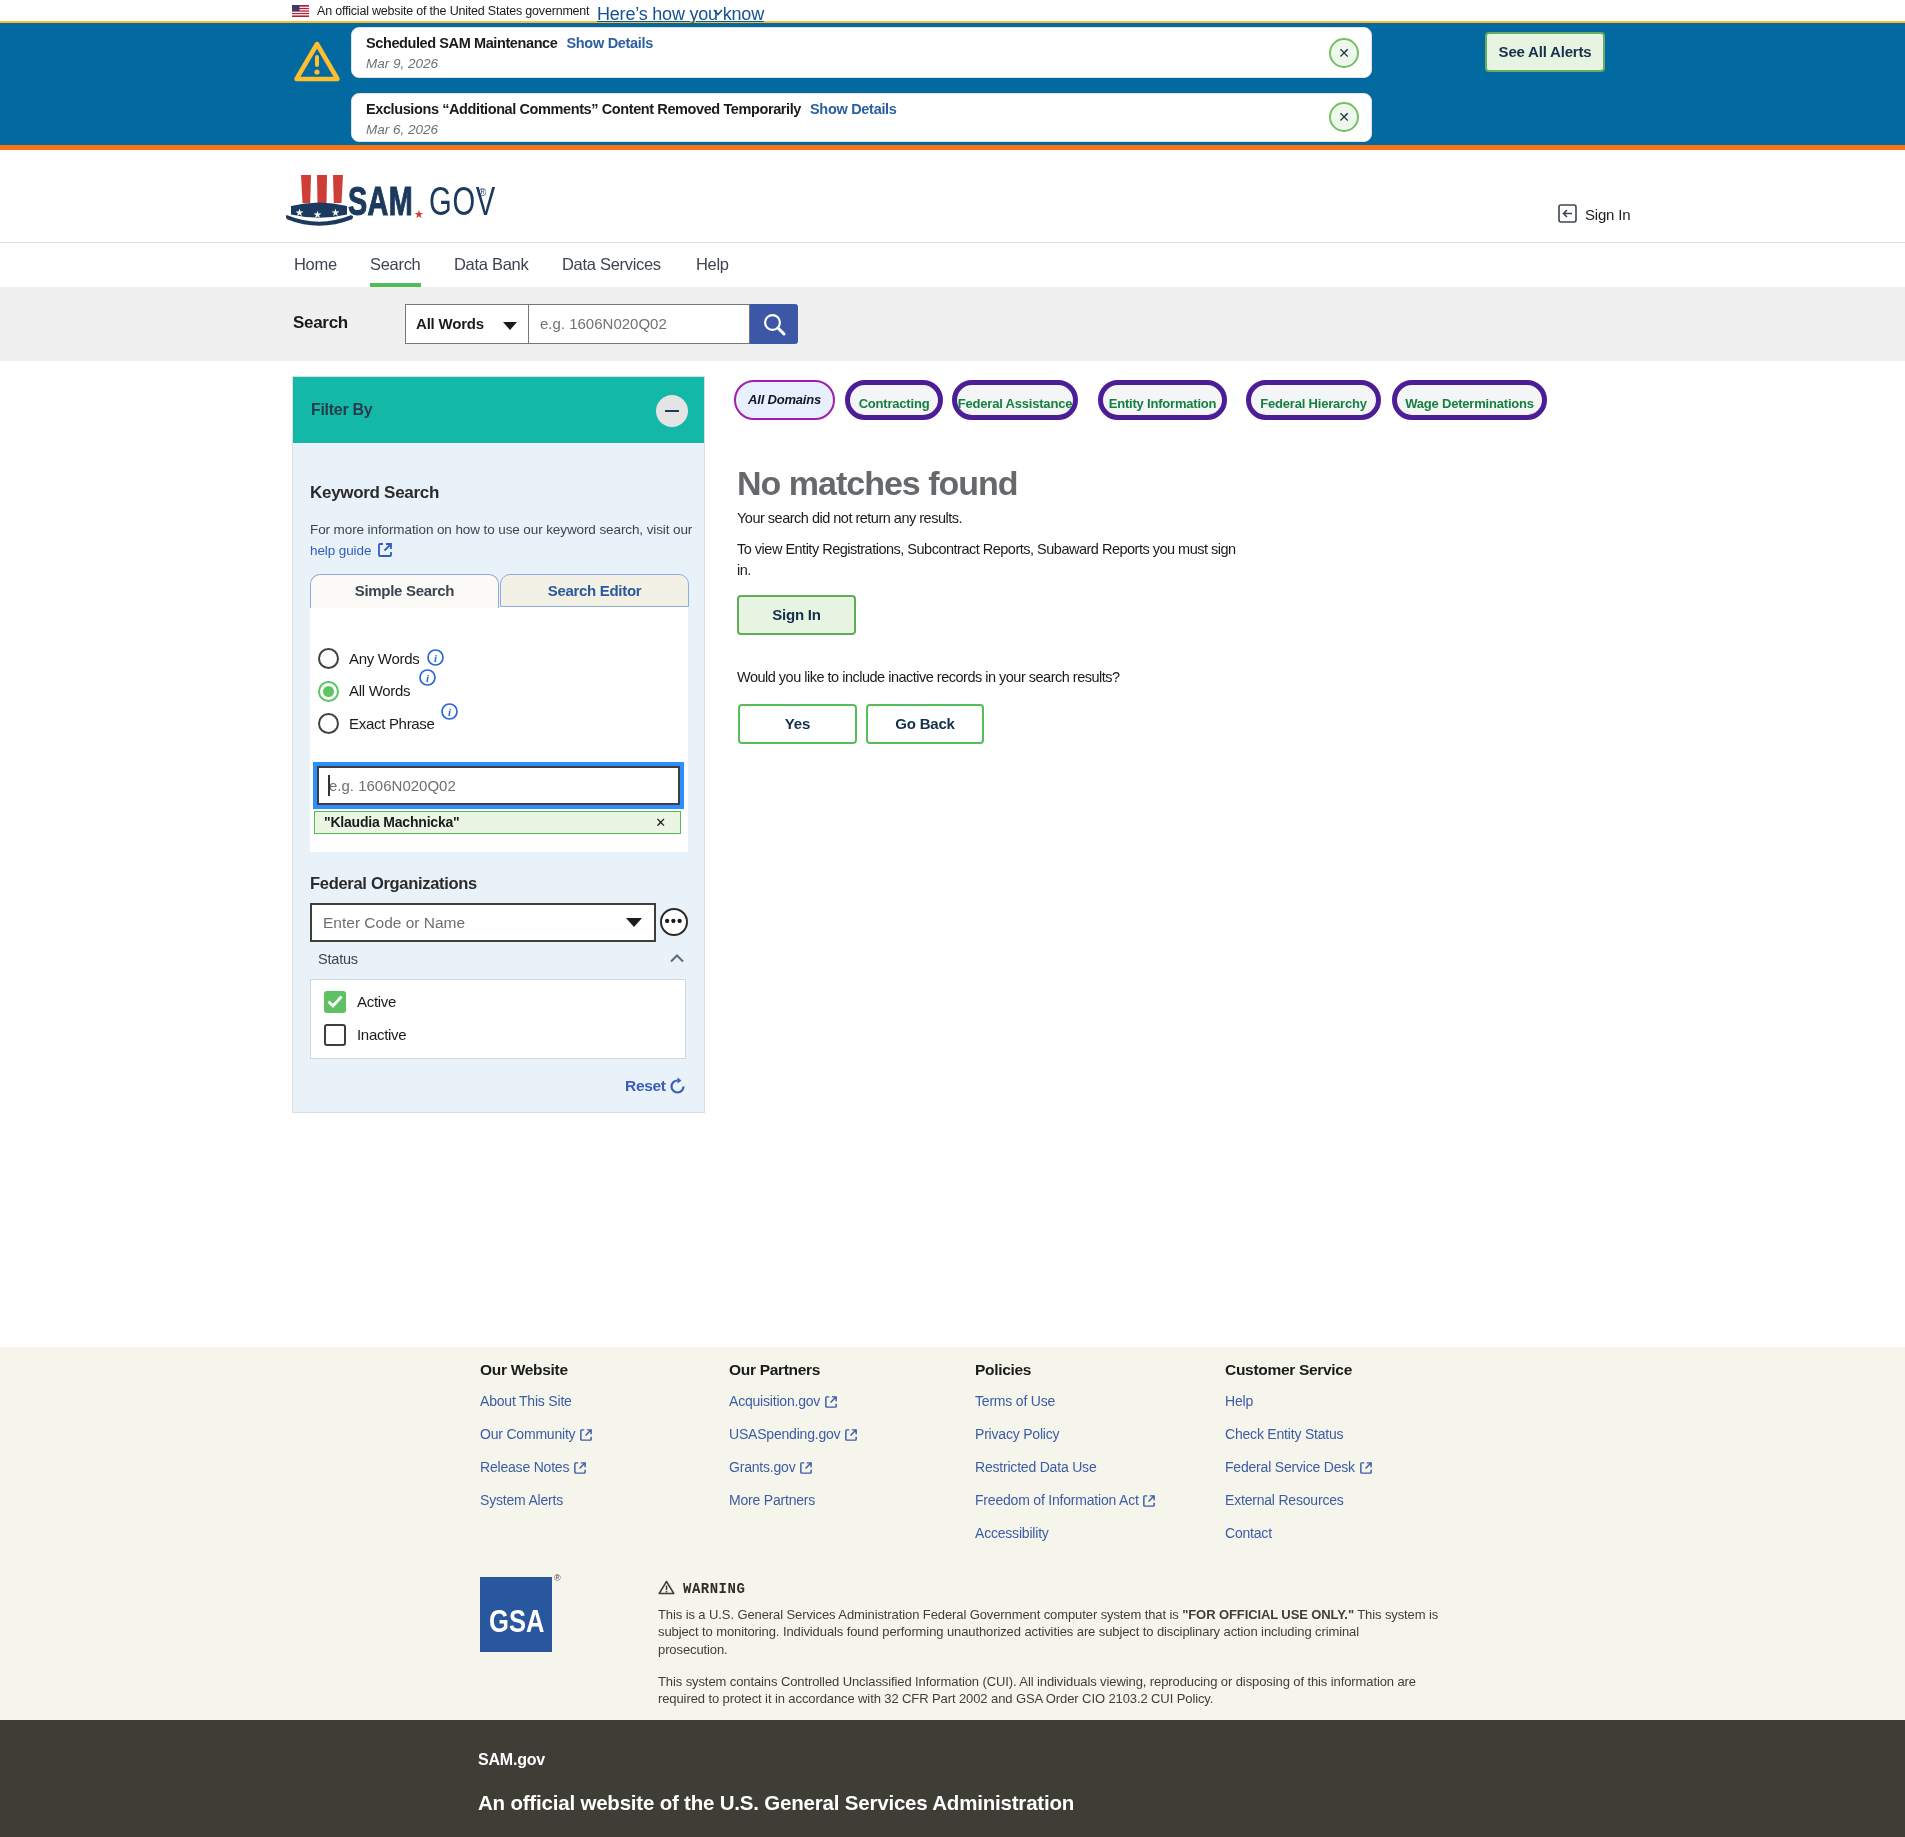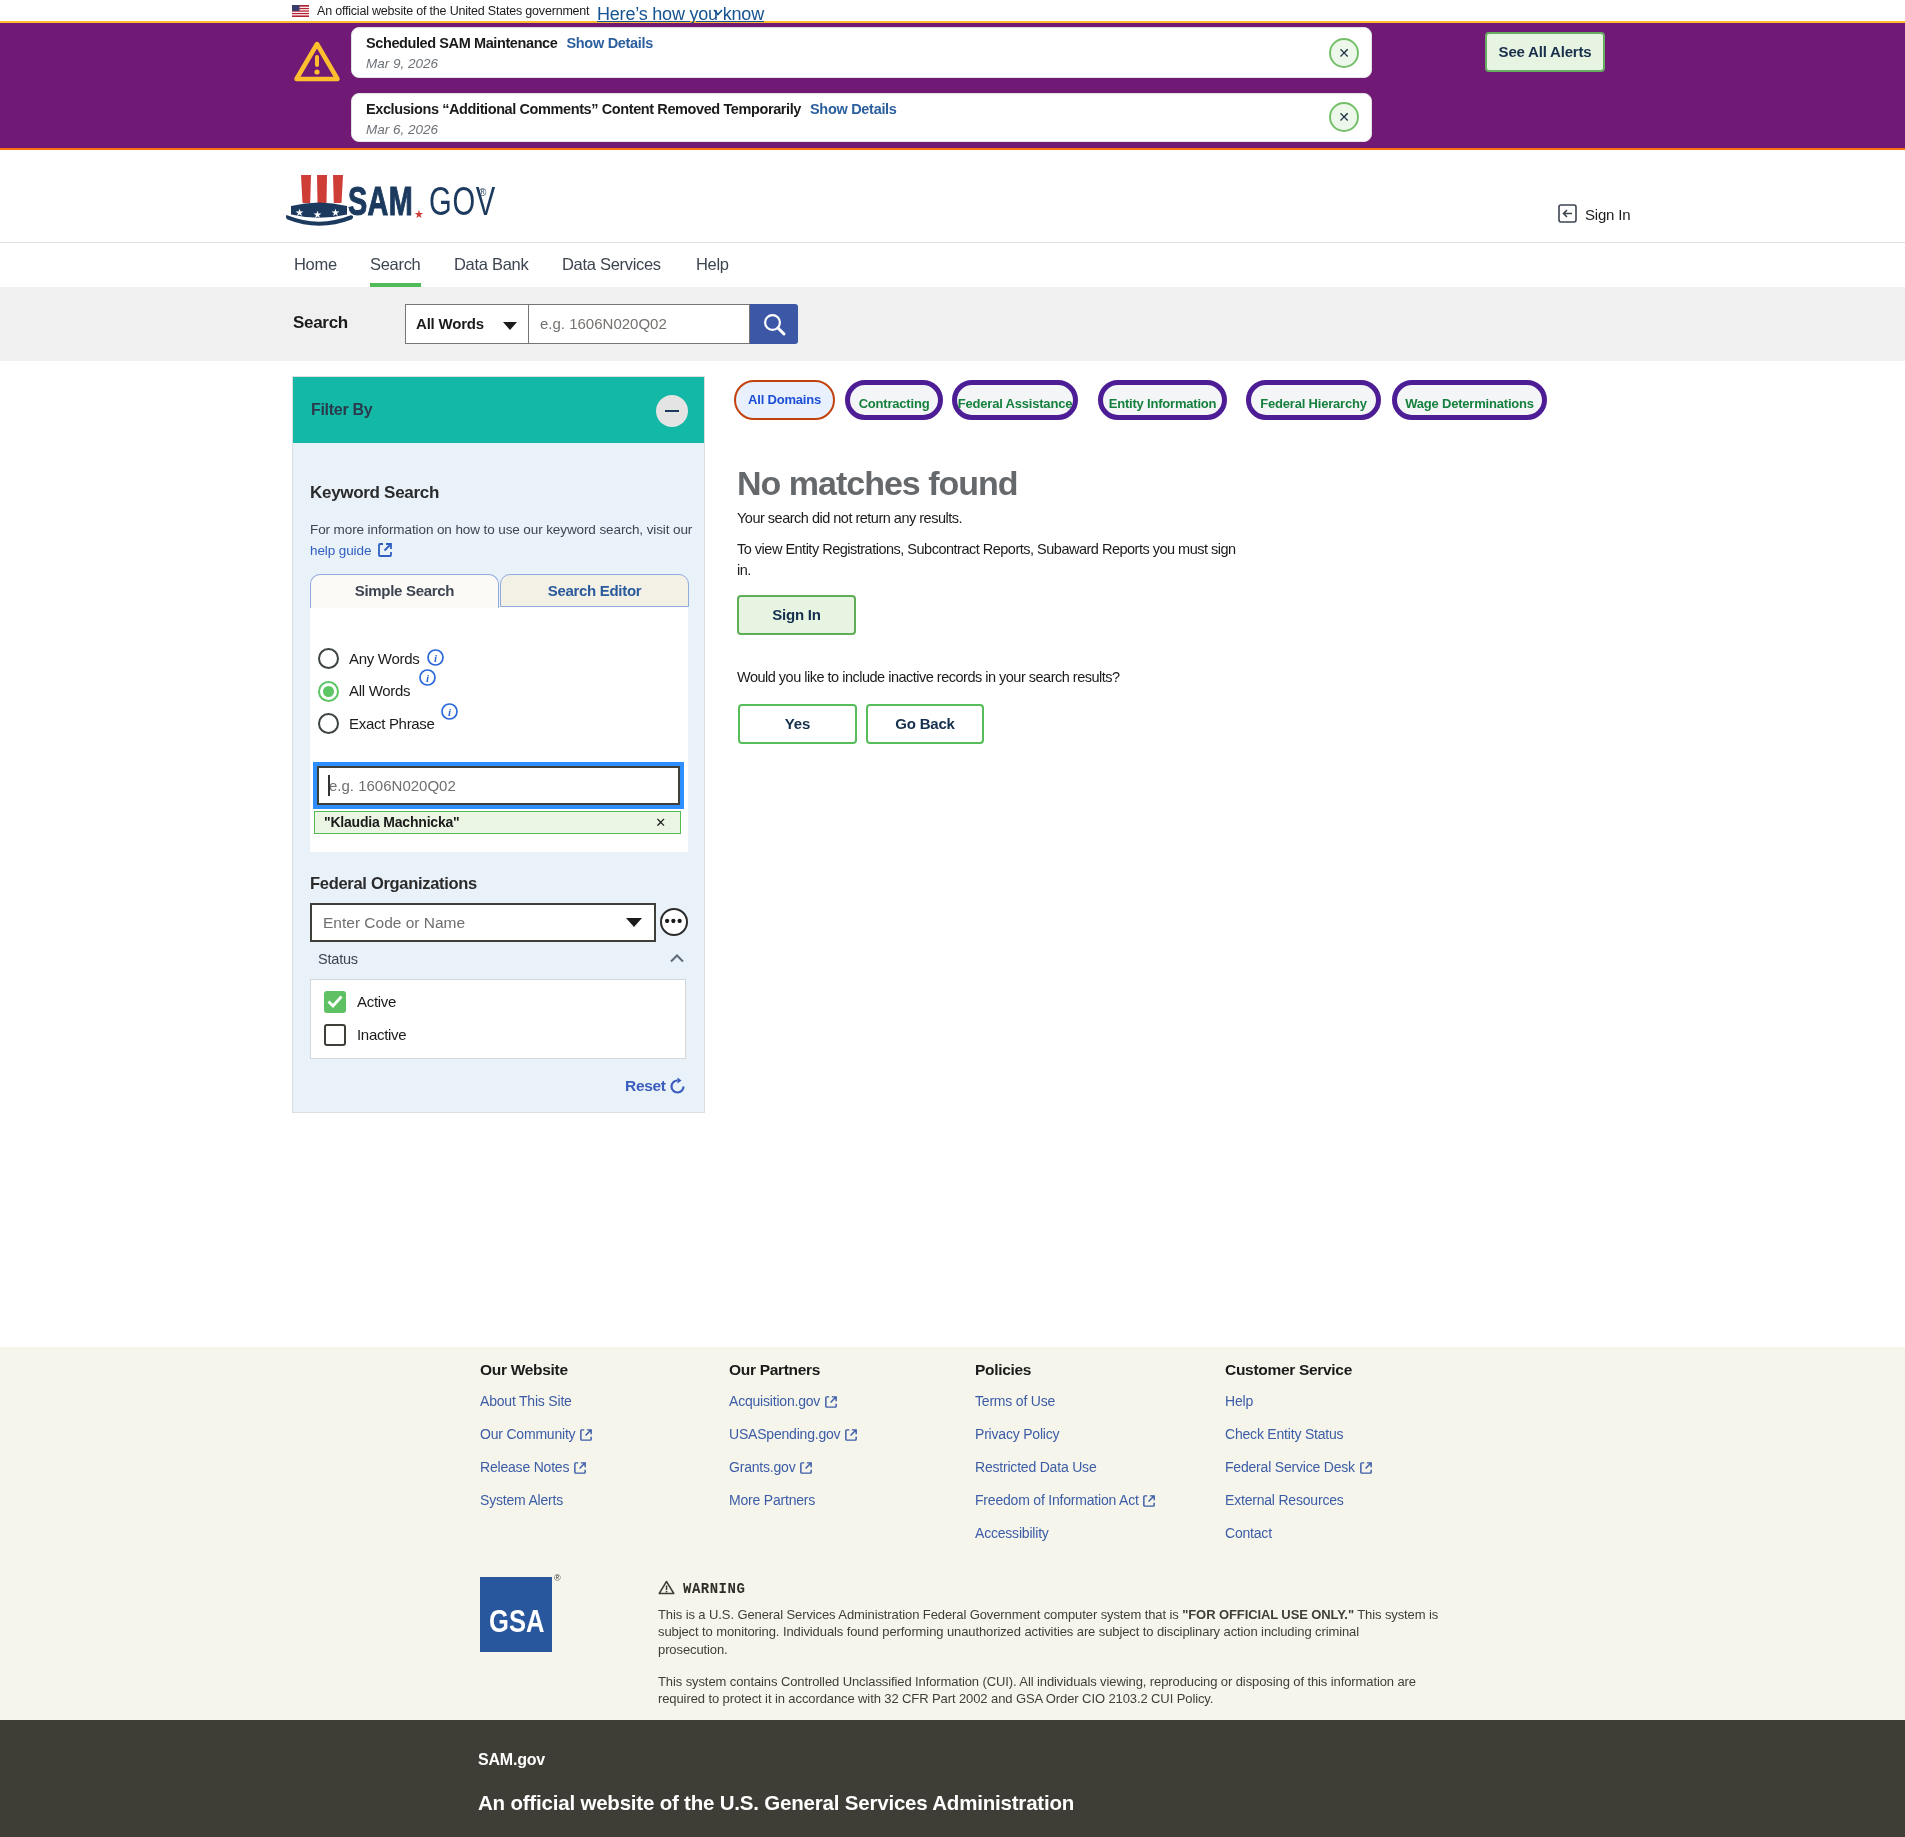--- a/index.html
+++ b/index.html
@@ -7,21 +7,21 @@
 html,body { width:1905px; background:#fff; font-family:"Liberation Sans", sans-serif; color:#1b1b1b; }
 body { position:relative; height:1837px; overflow:hidden; letter-spacing:-0.2px; }
 .abs { position:absolute; }
 
 
 #banner { position:absolute; top:0; left:0; width:1905px; height:23px; background:#fff; border-bottom:2px solid #ffbe2e; }
 #banner .txt { position:absolute; left:317px; top:4px; font-size:12.5px; color:#1b1b1b; }
 #banner a.know { position:absolute; left:597px; top:4px; font-size:18px; color:#155290; text-decoration:underline !important; }
 
 
-#alerts { position:absolute; top:23px; left:0; width:1905px; height:127px; background:#701a75; border-bottom:2px solid #f97316; }
+#alerts { position:absolute; top:23px; left:0; width:1905px; height:127px; background:#0369a1; border-bottom:5px solid #f97316; }
 .alertbox { position:absolute; left:351px; width:1021px; background:#fff; border:1px solid #dfe1e2; border-radius:8px; padding:7px 0 0 14px; }
 .alertbox .t { font-size:14.5px; font-weight:bold; color:#1b1b1b; letter-spacing:-0.4px; }
 .alertbox .t a { color:#2c5f9e; margin-left:9px; letter-spacing:-0.3px; }
 .alertbox .d { font-size:13.5px; font-style:italic; color:#6d7278; margin-top:5px; letter-spacing:0; }
 .closer { position:absolute; left:1329px; width:30px; height:30px; border-radius:50%; background:#eef8ea; border:2px solid #74c06a; color:#1c3046; font-size:14px; text-align:center; line-height:26px; }
 #seeall { position:absolute; left:1485px; top:9px; width:120px; height:40px; background:#e7f4e2; border:2px solid #66ad62; border-radius:4px; font-size:15px; font-weight:bold; color:#18304c; text-align:center; line-height:36px; }
 
 
 #header { position:absolute; top:150px; left:0; width:1905px; height:92px; background:#fff; }
 #signin { position:absolute; font-size:15px; color:#1b1b1b; }
@@ -74,21 +74,21 @@
 .statlbl { position:absolute; left:318px; top:590px; font-size:14.5px; color:#3d4551; }
 .statbox { position:absolute; left:310px; top:618px; width:376px; height:80px; background:#fff; border:1px solid #d5d8da; }
 .cb { position:absolute; width:22px; height:22px; border-radius:3px; }
 .cb.on { background:#5fc163; }
 .cb.off { background:#fff; border:2px solid #3f3f3a; }
 .cblabel { position:absolute; font-size:15px; color:#1b1b1b; letter-spacing:-0.3px; }
 .reset { position:absolute; left:625px; top:716px; font-size:15.5px; font-weight:bold; color:#3a5dbd; letter-spacing:-0.3px; }
 
 
 .pill { position:absolute; top:19px; height:40px; border-radius:20px; font-size:13px; font-weight:bold; text-align:center; line-height:38px; background:#f4f5f6; border:5px solid #4c1d95; color:#15803d; letter-spacing:-0.2px; }
-.pill.act { background:#e7f0fc; border:2px solid #c2410c; color:#1d4ed8; line-height:36px; }
+.pill.act { background:#e7f0fc; border:2px solid #a21caf; color:#0f172a; line-height:36px;font-style:italic; }
 #nmf { position:absolute; left:737px; top:103px; font-size:34px; font-weight:bold; color:#66696c; letter-spacing:-1px; }
 .rtxt { position:absolute; left:737px; font-size:14.5px; color:#1b1b1b; line-height:21px; letter-spacing:-0.5px; }
 .gbtn { position:absolute; height:40px; border-radius:4px; font-size:15px; font-weight:bold; color:#15304d; text-align:center; letter-spacing:-0.2px; }
 #signinbtn { left:737px; top:234px; width:119px; background:#e7f4e2; border:2px solid #5fae57; line-height:36px; }
 #yesbtn { left:738px; top:343px; width:119px; background:#fff; border:2px solid #57bd5a; line-height:36px; }
 #gobackbtn { left:866px; top:343px; width:118px; background:#fff; border:2px solid #57bd5a; line-height:36px; }
 
 
 #footer { position:absolute; top:1347px; left:0; width:1905px; height:373px; background:#f5f5ec; }
 #footer .col { position:absolute; top:14px; }

